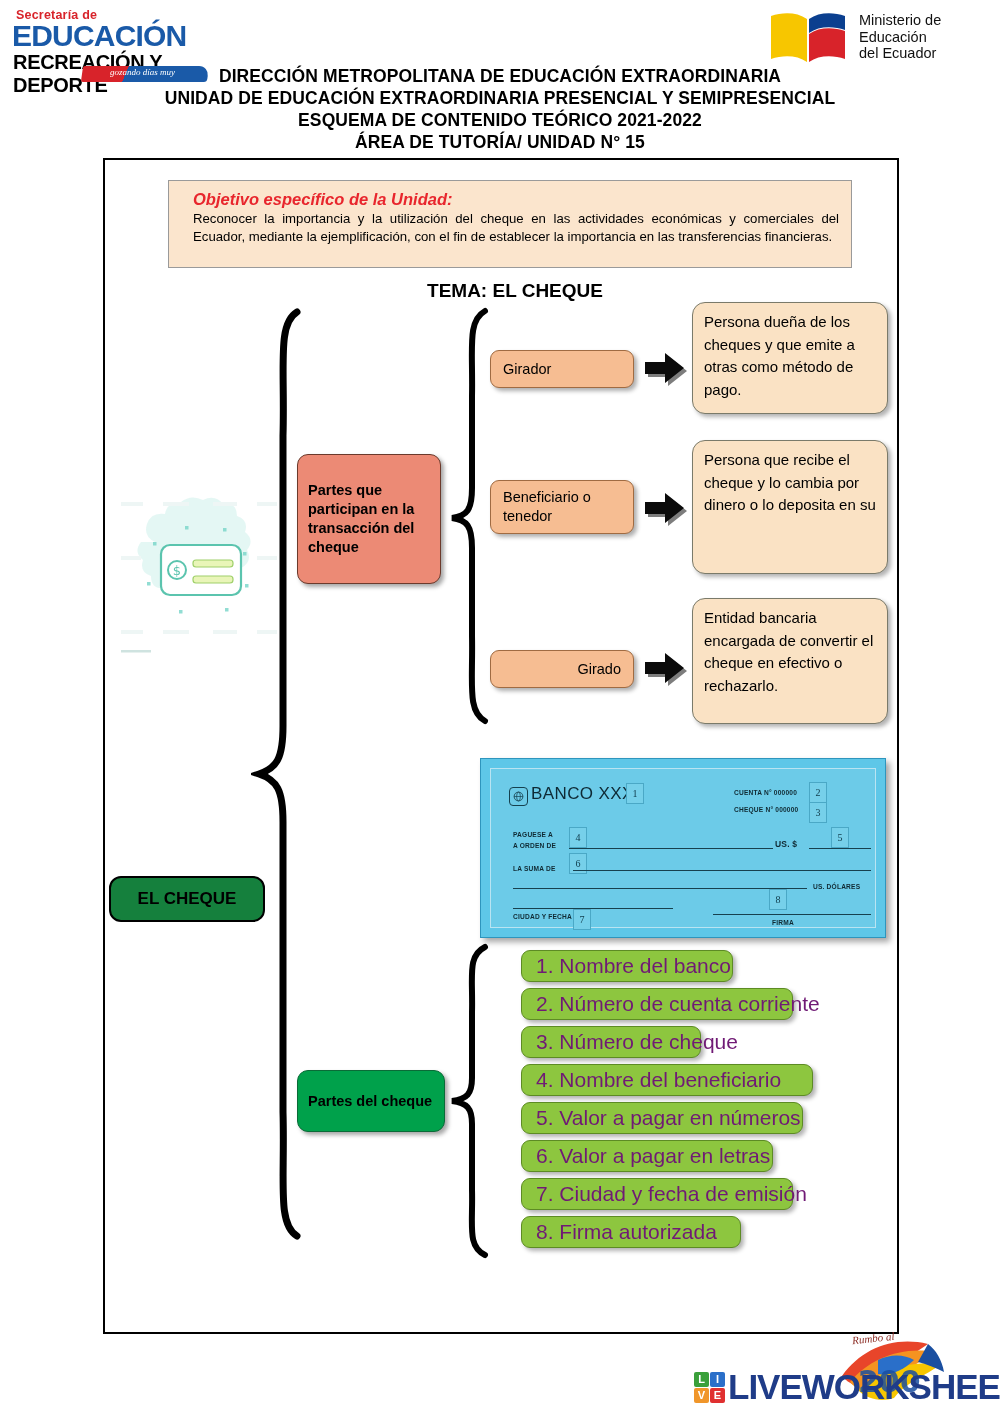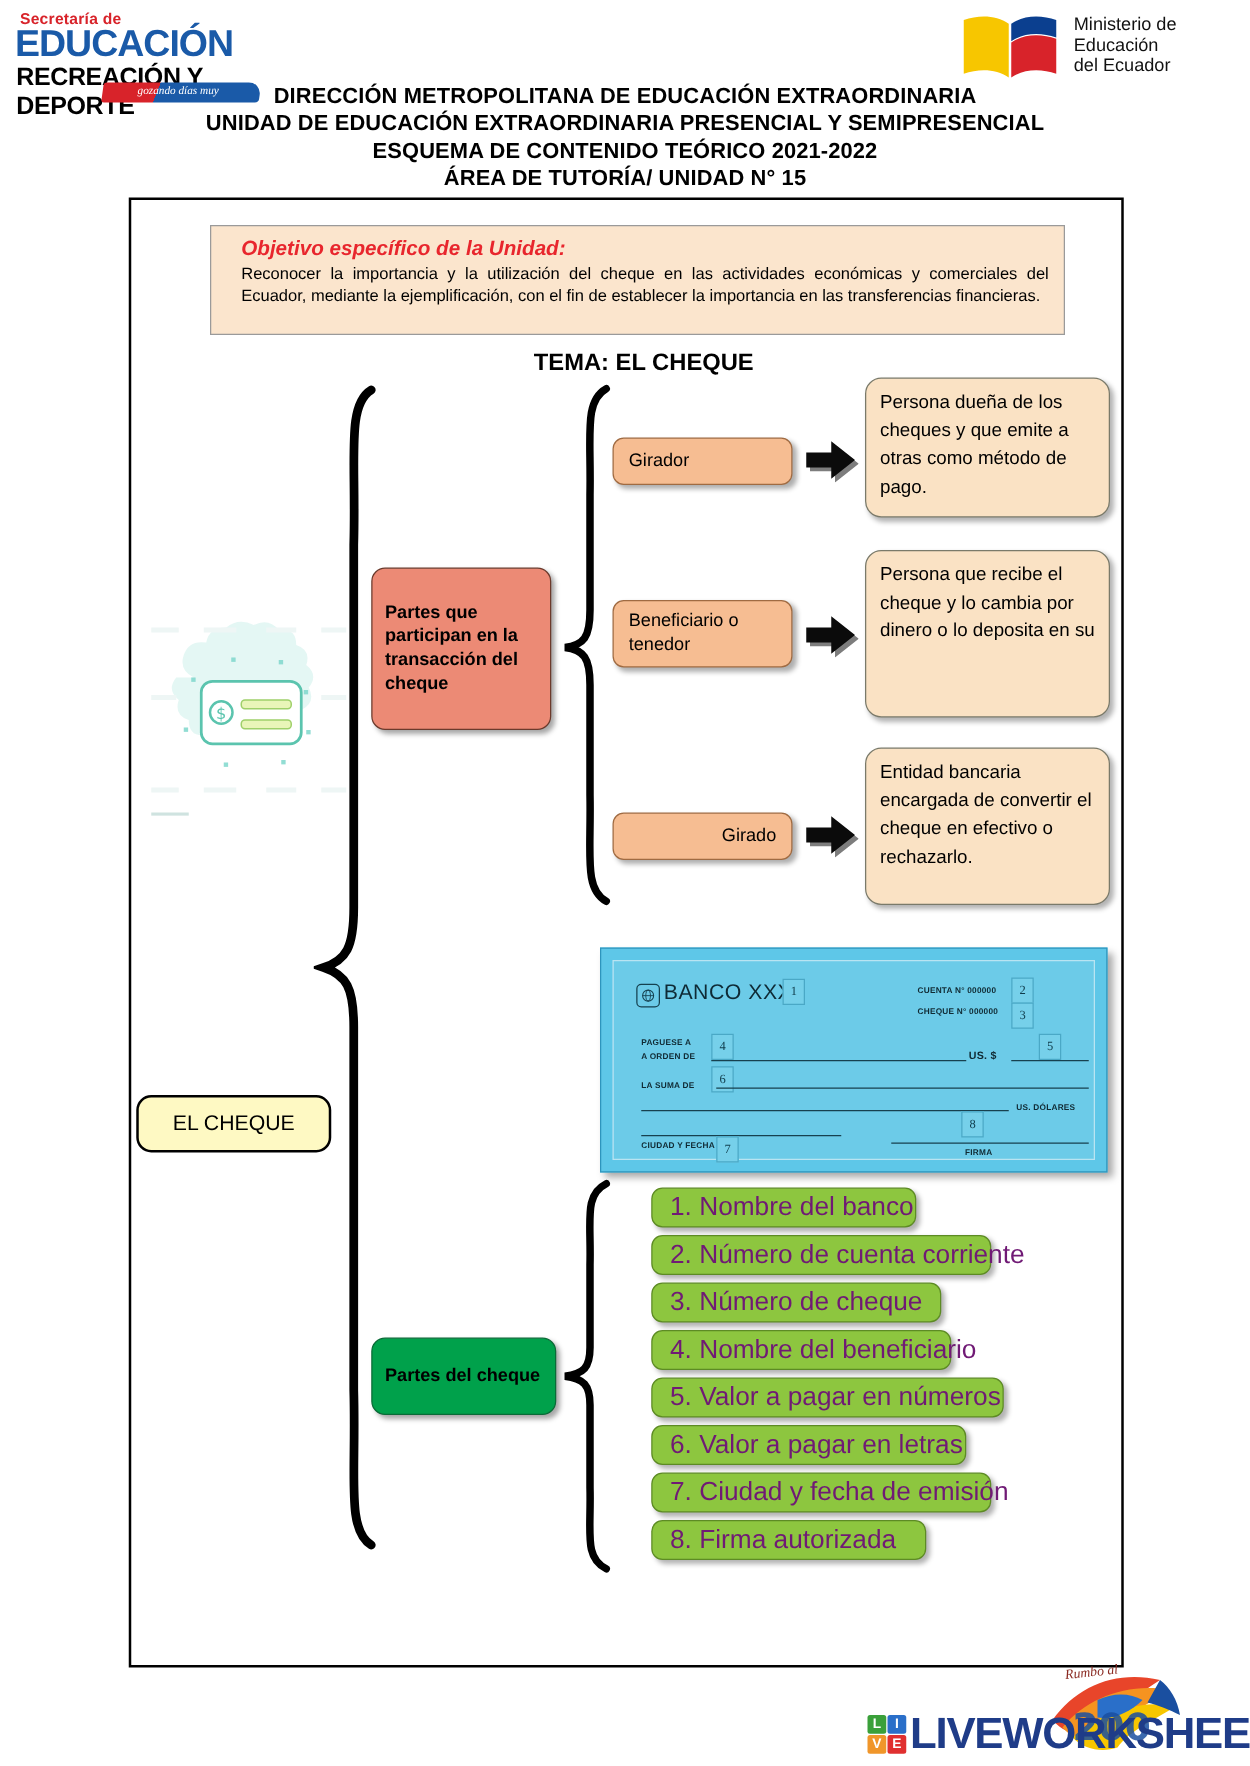--- a/index.html
+++ b/index.html
@@ -131,26 +131,26 @@
     color: #000;
   }
 
   
   #root-node {
     position: absolute;
     left: 4px; top: 716px;
     width: 152px; height: 42px;
     border: 2px solid #000;
     border-radius: 12px;
-    background: #fef9c3;
+    background: #15803d;
     display: flex;
     align-items: center;
     justify-content: center;
     font-size: 17px;
-    font-weight: normal;
+    font-weight: bold;
   }
 
   
   #deco-check {
     position: absolute;
     left: 12px; top: 330px;
     width: 165px; height: 175px;
   }
 
   
@@ -520,22 +520,22 @@
       <div class="chq-lbl" style="left:281px; top:150px;">FIRMA</div>
     </div>
   </div>
 
   <svg class="brace" style="left:340px; top:782px; width:46px; height:318px;" viewBox="0 0 46 318" preserveAspectRatio="none">
     <path d="M40 5 C22 14, 28 34, 27 70 L27 136 C27 152, 22 157, 7 159 C22 161, 27 166, 27 182 L27 248 C28 284, 22 304, 40 313" fill="none" stroke="#000" stroke-width="6" stroke-linecap="round"></path>
   </svg>
 
   <div class="green-item" style="left:383px; top:790px; width:212px;">1. Nombre del banco</div>
   <div class="green-item" style="left:383px; top:828px; width:272px;">2. Número de cuenta corriente</div>
-  <div class="green-item" style="left:383px; top:866px; width:232px;">3. Número de cheque</div>
-  <div class="green-item" style="left:383px; top:904px; width:240px;">4. Nombre del beneficiario</div>
+  <div class="green-item" style="left:383px; top:866px; width:180px;">3. Número de cheque</div>
+  <div class="green-item" style="left:383px; top:904px; width:292px;">4. Nombre del beneficiario</div>
   <div class="green-item" style="left:383px; top:942px; width:282px;">5. Valor a pagar en números</div>
   <div class="green-item" style="left:383px; top:980px; width:252px;">6. Valor a pagar en letras</div>
   <div class="green-item" style="left:383px; top:1018px; width:272px;">7. Ciudad y fecha de emisión</div>
   <div class="green-item" style="left:383px; top:1056px; width:220px;">8. Firma autorizada</div>
 
 </div>
 
 <div id="footer">
 
   <svg id="bird-logo" viewBox="0 0 118 80">

